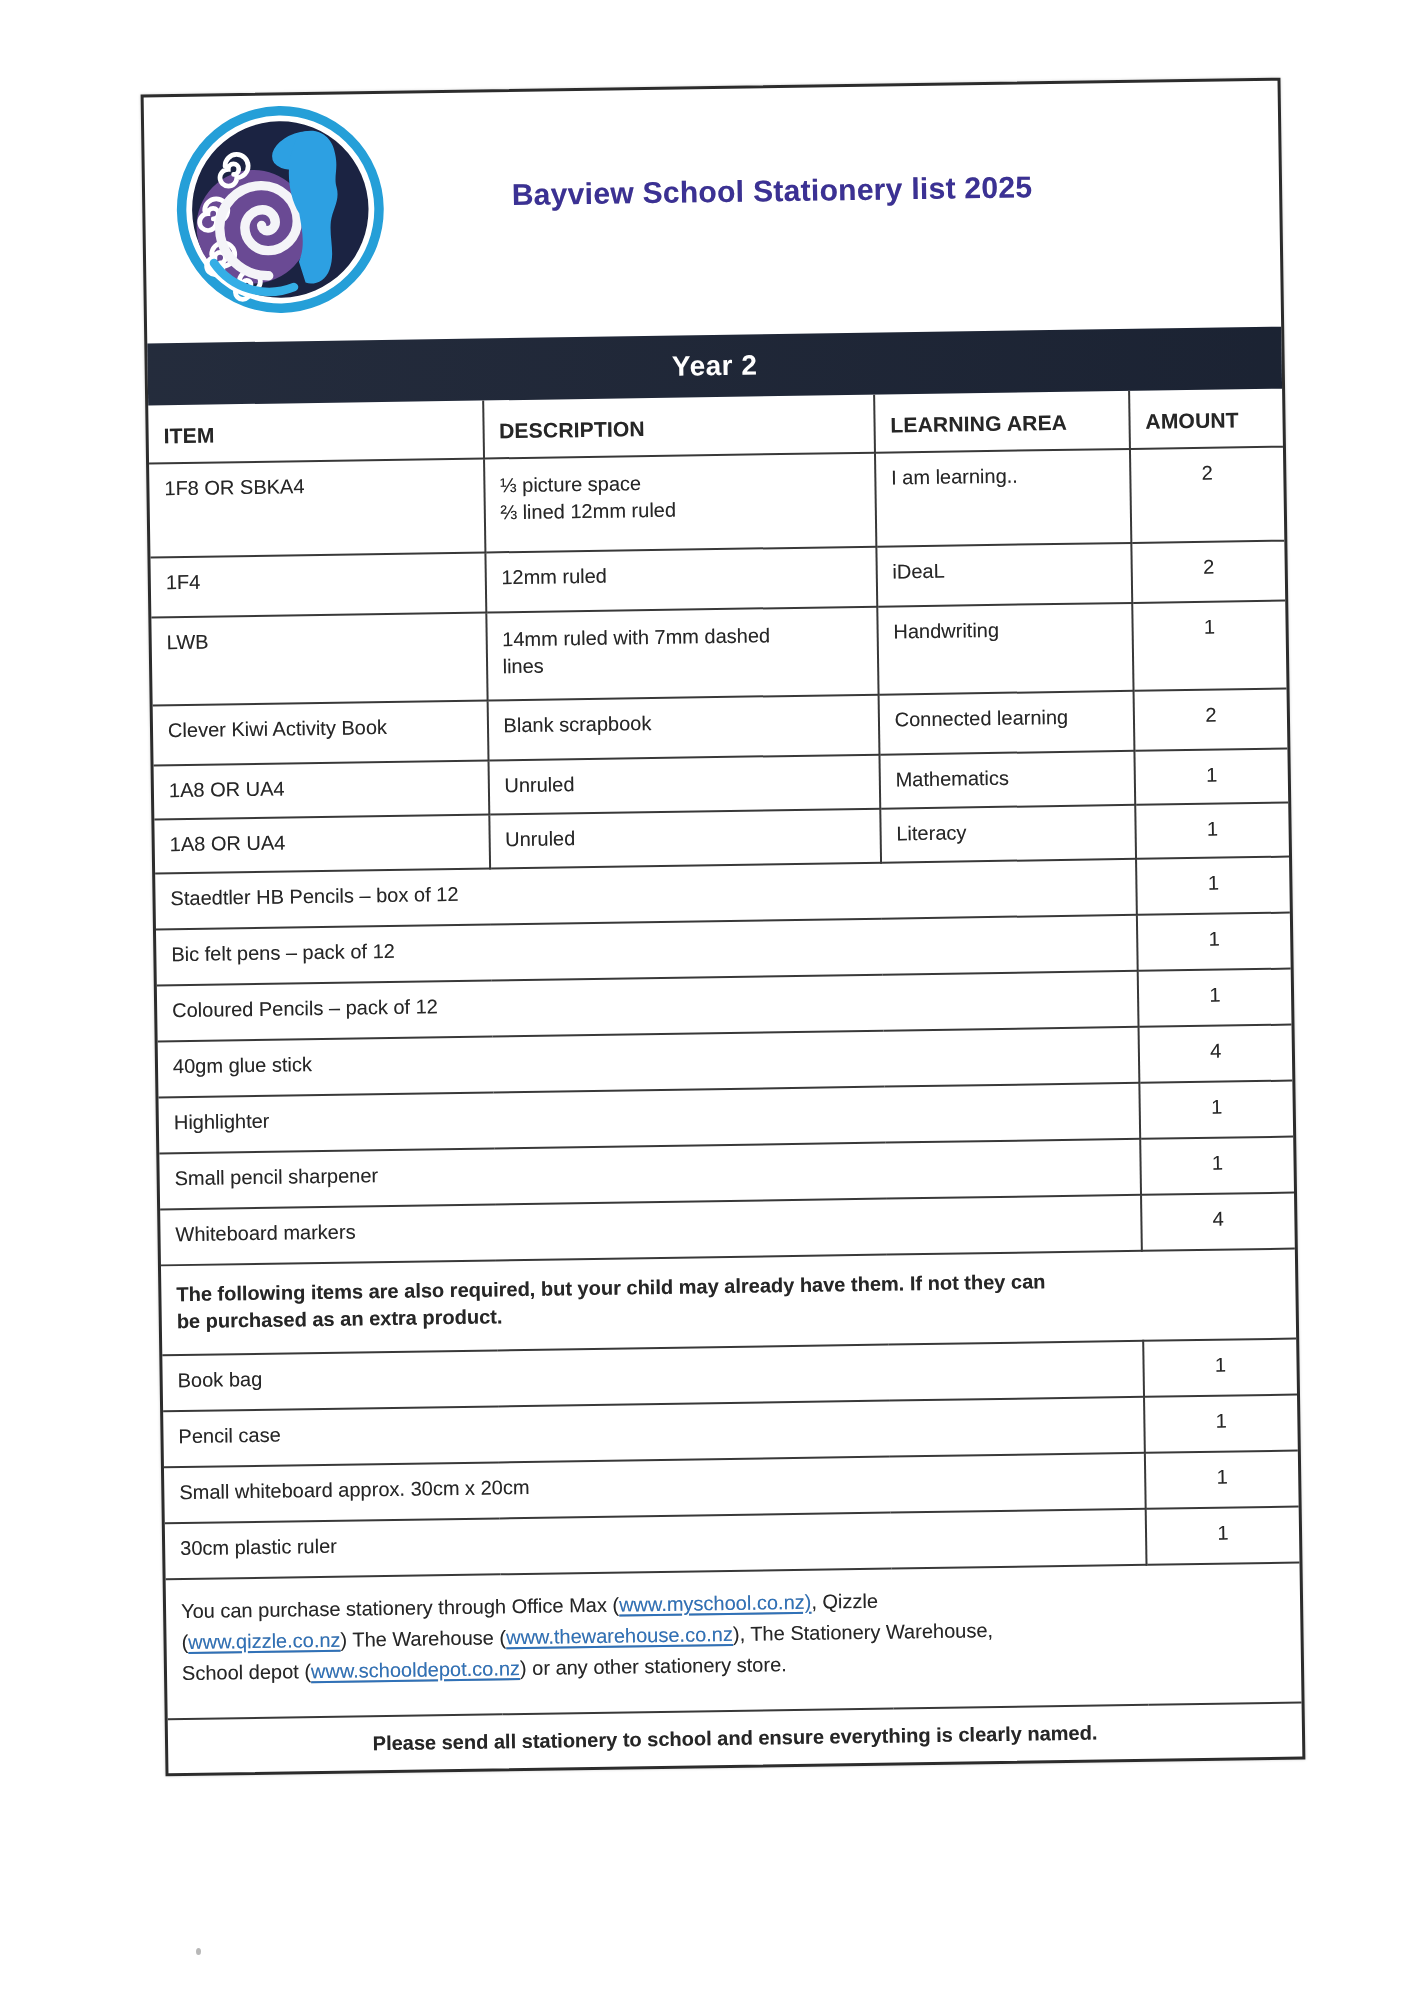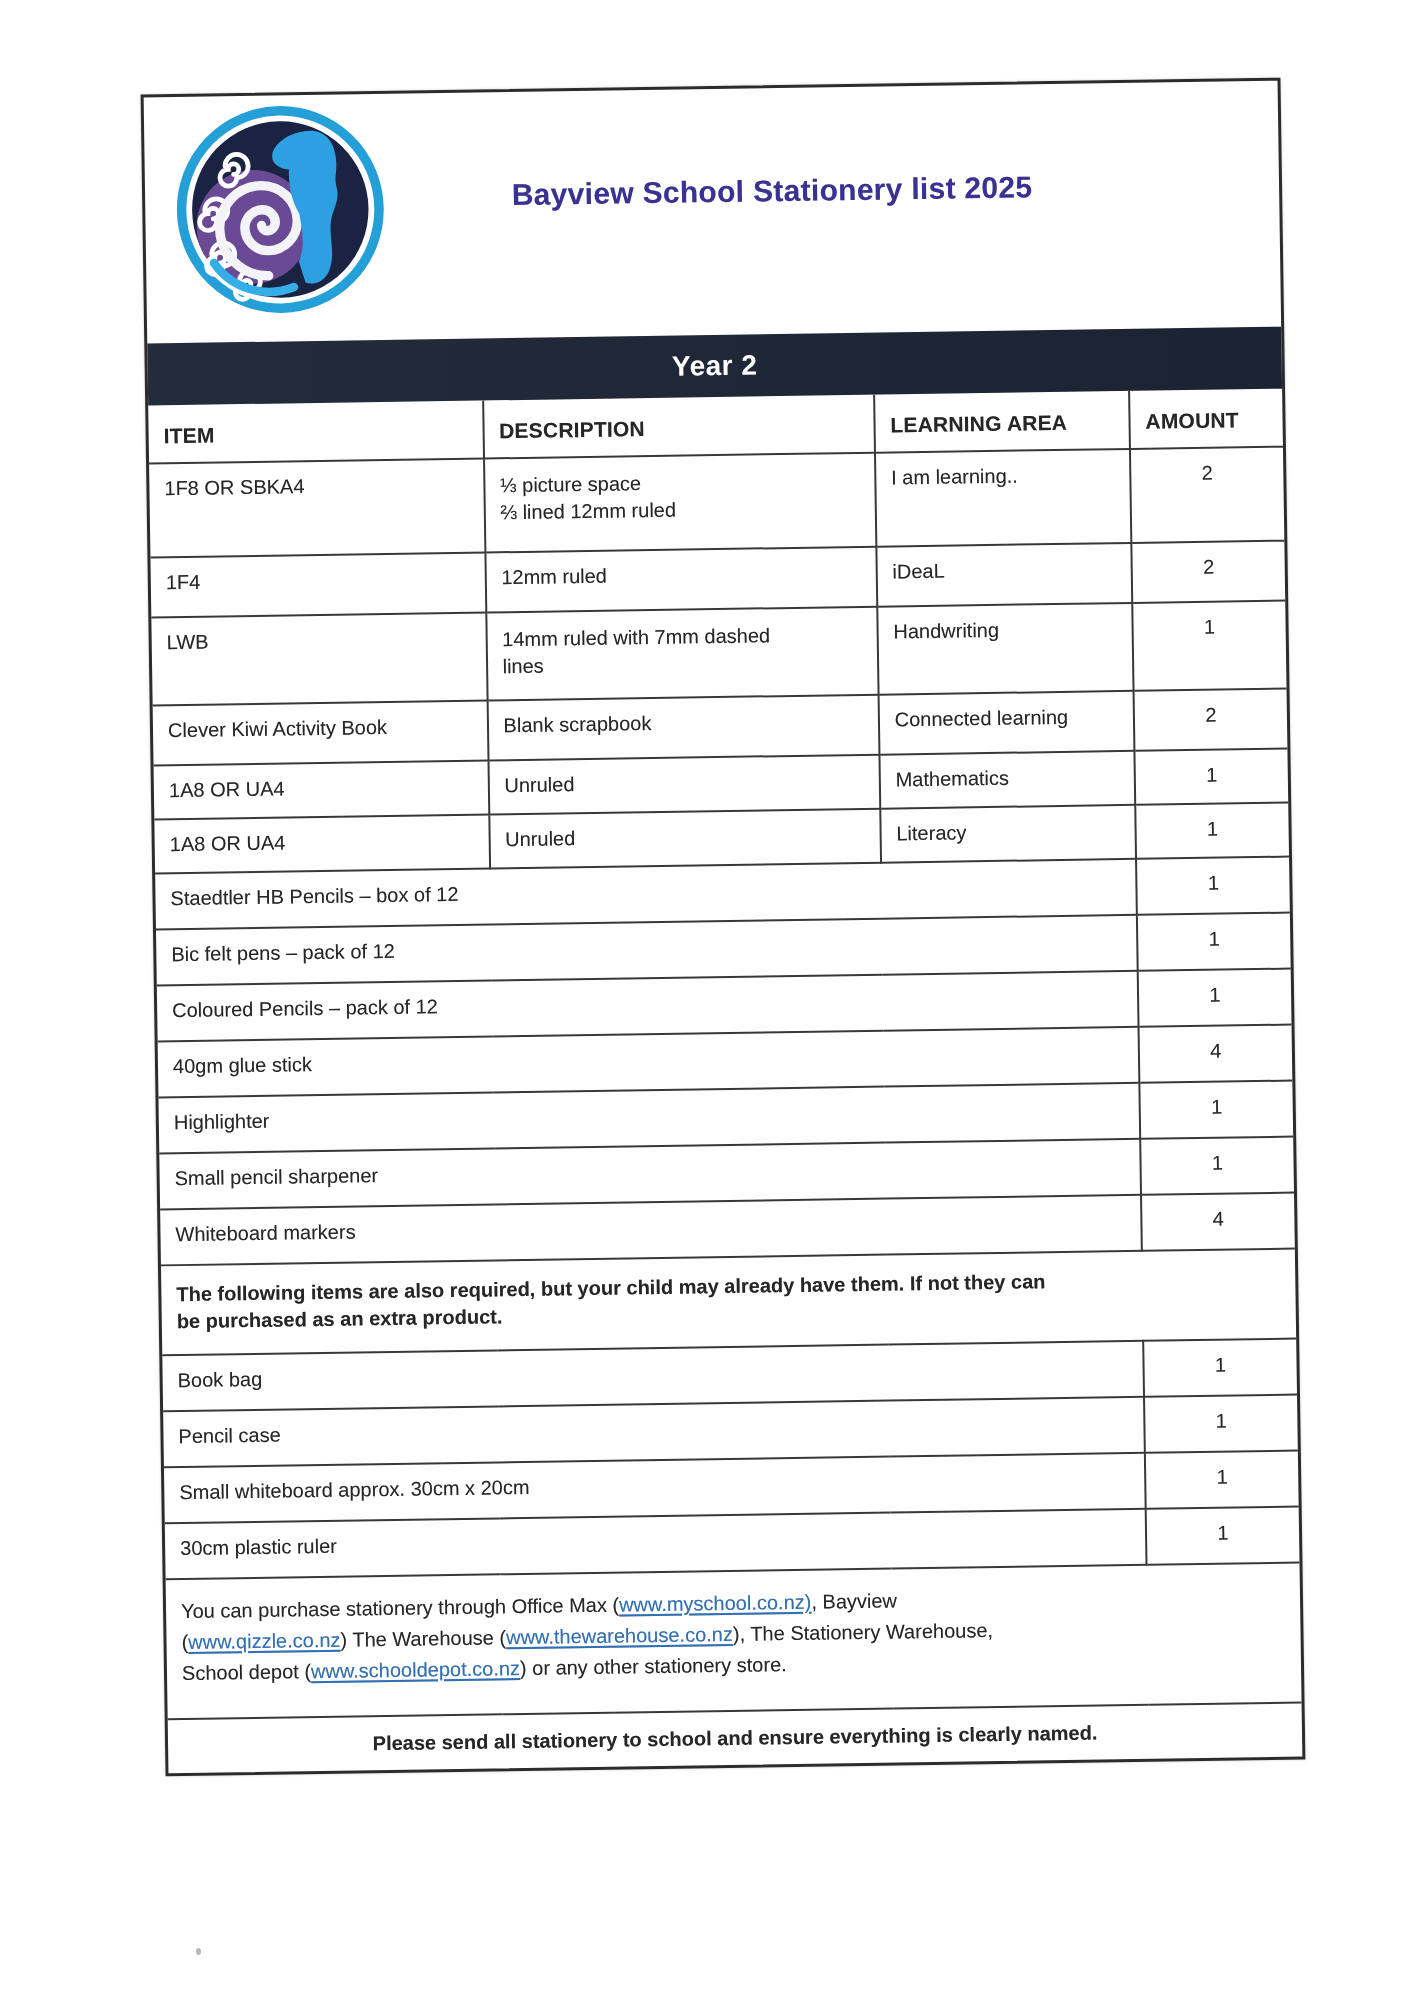--- a/index.html
+++ b/index.html
@@ -197,21 +197,21 @@
       <td class="c-amount">1</td>
     </tr>
     <tr class="h56">
       <td colspan="3">30cm plastic ruler</td>
       <td class="c-amount">1</td>
     </tr>
 
     <tr class="h140">
       <td colspan="4" class="c-purchase">
         <div>
-          <span>You can purchase stationery through Office Max (</span><a class="doclink">www.myschool.co.nz)</a><span>, Bayview</span>
+          <span>You can purchase stationery through Office Max (</span><a class="doclink">www.myschool.co.nz)</a><span>, Qizzle</span>
         </div>
         <div>
           <span>(</span><a class="doclink">www.qizzle.co.nz</a><span>) The Warehouse  (</span><a class="doclink">www.thewarehouse.co.nz</a><span>), The Stationery Warehouse,</span>
         </div>
         <div>
           <span>School depot (</span><a class="doclink">www.schooldepot.co.nz</a><span>) or any other stationery store.</span>
         </div>
       </td>
     </tr>
 

